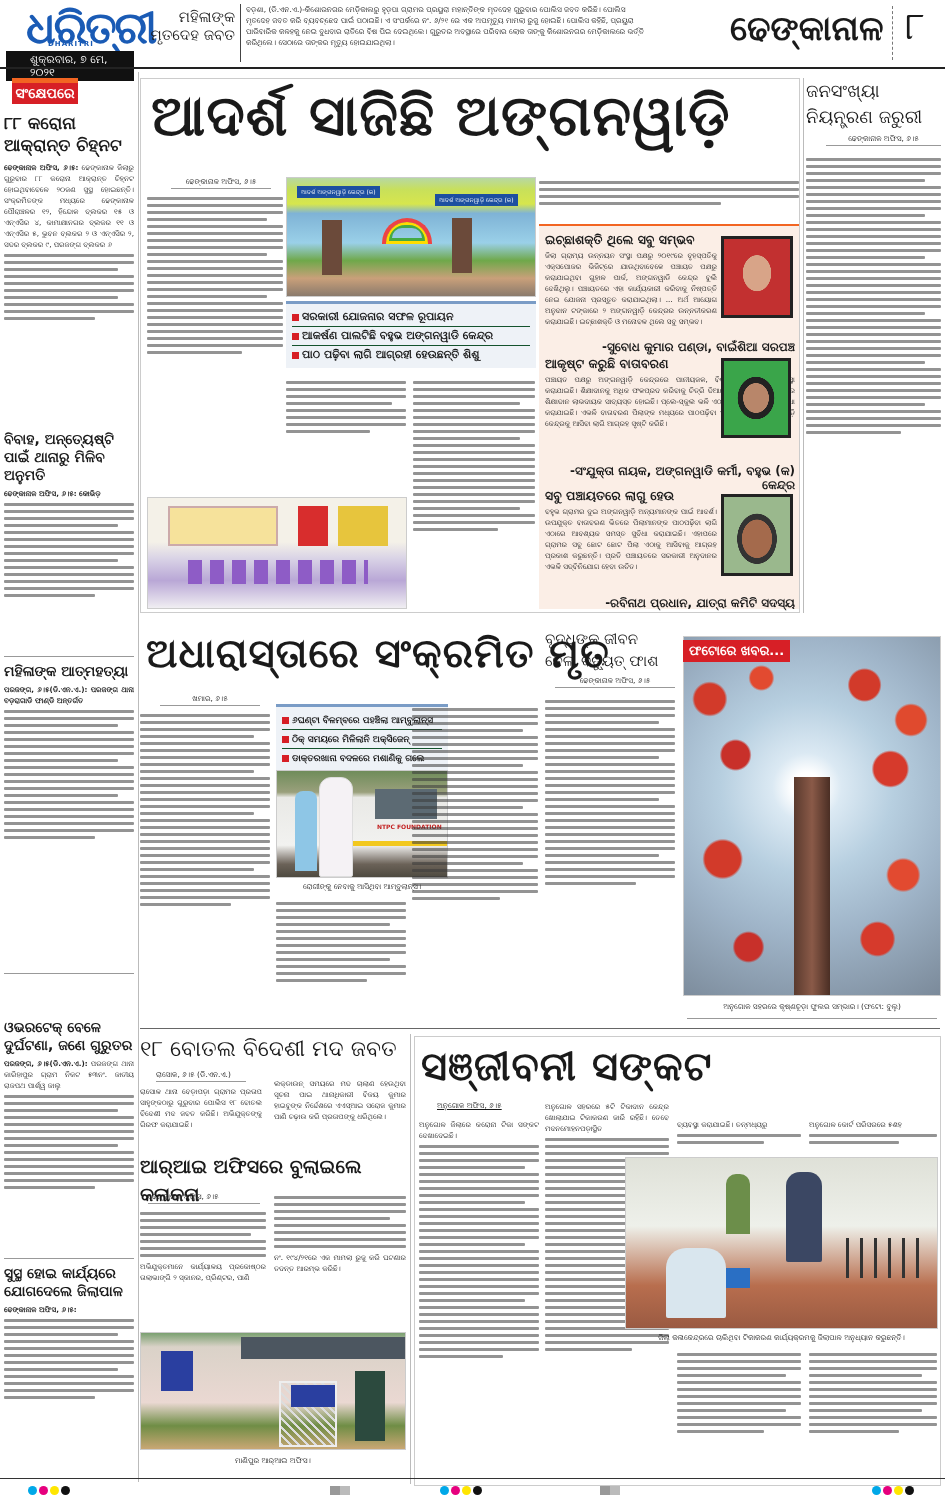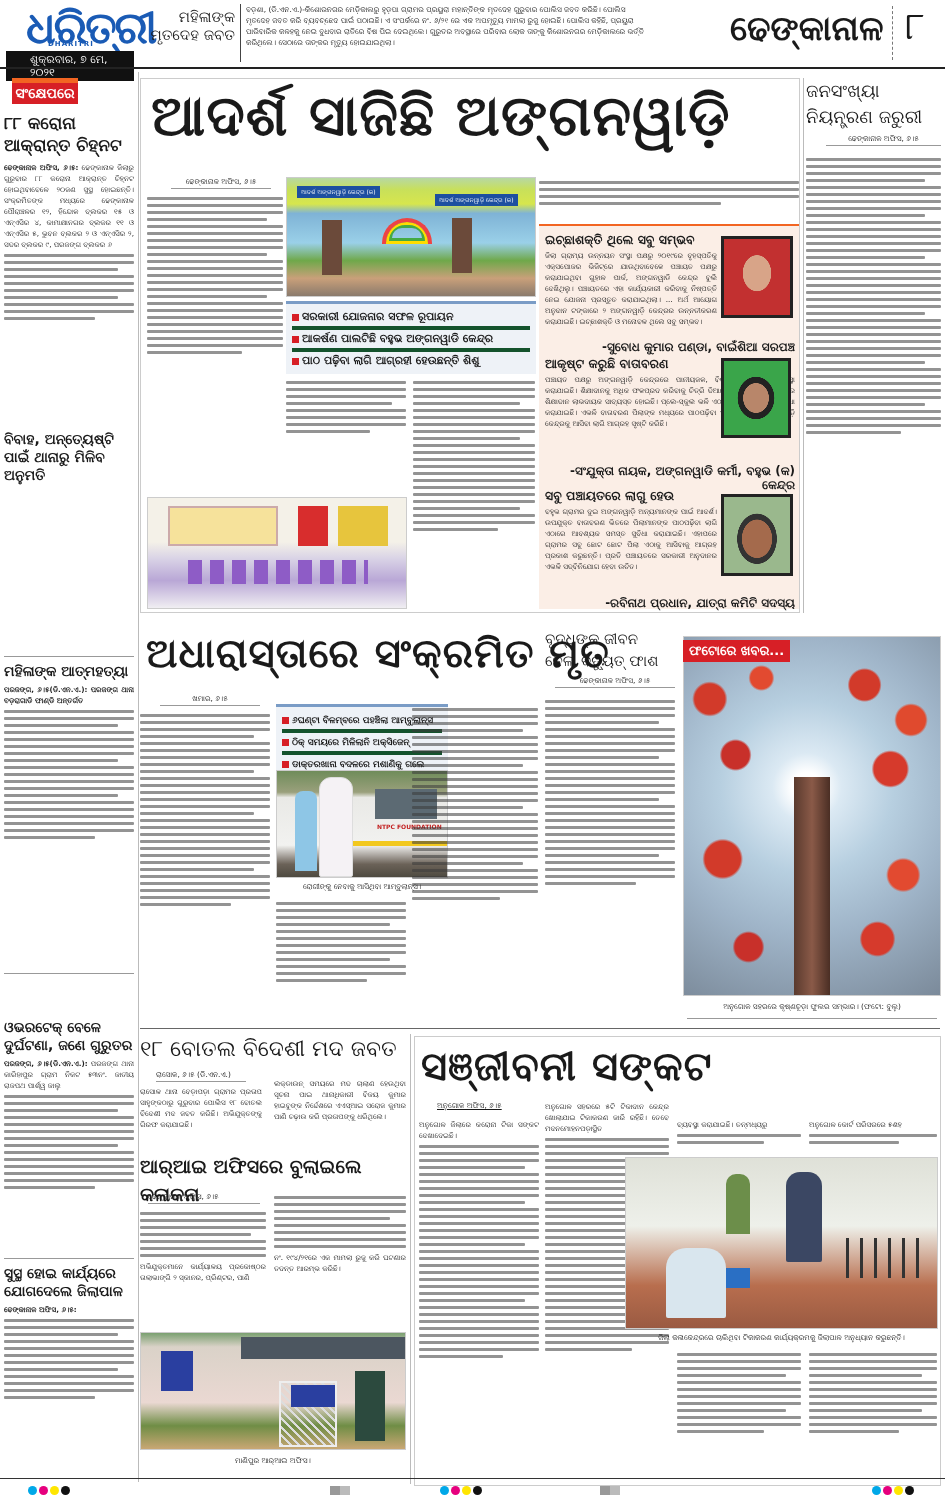--- a/index.html
+++ b/index.html
@@ -25,21 +25,21 @@
 
   .section-badge { background: #d71f26; color: #fff; font-weight: bold; font-size: 14px; text-align: center; padding: 2px 0; border-top: 5px solid #f26522; }
 
   .big-head { font-size: 50px; font-weight: bold; letter-spacing: 1px; white-space: nowrap; }
   .mid-head { font-size: 17px; font-weight: bold; line-height: 20px; }
   .small-head { font-size: 14px; font-weight: bold; line-height: 18px; }
   .dateline { font-size: 7.4px; font-weight: bold; border-bottom: 1px solid #999; padding-bottom: 2px; }
   .byline { font-size: 7.4px; text-align: center; border-bottom: 1px solid #999; padding-bottom: 2px; }
 
   .bullets { background: #eef2f7; border-top: 3px solid #7a9cc6; padding: 4px 6px; }
-  .bullet { font-size: 11px; font-weight: bold; line-height: 18px; border-bottom: 4px solid #14532d; display: flex; align-items: center; white-space: nowrap; }
+  .bullet { font-size: 11px; font-weight: bold; line-height: 18px; border-bottom: 1px solid #14532d; display: flex; align-items: center; white-space: nowrap; }
   .bullet:last-child { border-bottom: none; }
   .bullet .sq { display: inline-block; width: 7px; height: 7px; background: #d71f26; margin-right: 3px; }
 
   .photo { position: absolute; overflow: hidden; border: 1px solid #ccc; }
   .caption { font-size: 7.4px; text-align: center; color: #222; }
 
   .box-pink { background: #fbeee6; border-top: 2px solid #f26522; }
   .quote-head { font-size: 12.5px; font-weight: bold; }
   .quote-sig { font-size: 12px; text-align: right; font-weight: bold; }
   .portrait { position: absolute; border: 3px solid #222; overflow: hidden; }
@@ -79,20 +79,27 @@
       <b>ଢେଙ୍କାନାଳ ଅଫିସ, ୬।୫:</b>
       <span>ଢେଙ୍କାନାଳ ଜିଲାରୁ ଗୁରୁବାର ୮୮ କରୋନା ଆକ୍ରାନ୍ତ ଚିହ୍ନଟ ହୋଇଥିବାବେଳେ ୨୦ଜଣ ସୁସ୍ଥ ହୋଇଛନ୍ତି। ସଂକ୍ରମିତଙ୍କ ମଧ୍ୟରେ ଢେଙ୍କାନାଳ ପୌରାଞ୍ଚଳର ୧୨, ହିନ୍ଦୋଳ ବ୍ଲକର ୧୫ ଓ ଏନ୍‌ଏସିର ୪, କାମାକ୍ଷାନଗର ବ୍ଲକର ୧୧ ଓ ଏନ୍‌ଏସିର ୫, ଭୁବନ ବ୍ଲକର ୨ ଓ ଏନ୍‌ଏସିର ୨, ସଦର ବ୍ଲକର ୯, ପରଜଙ୍ଗ ବ୍ଲକର ୬</span>
       <div class="filler-line"></div><div class="filler-line"></div><div class="filler-line mid"></div><div class="filler-line"></div>
       <div class="filler-line"></div><div class="filler-line"></div><div class="filler-line mid"></div><div class="filler-line"></div>
       <div class="filler-line"></div><div class="filler-line short"></div>
     </div>
   </div>
 
   <div style="position:absolute;top:352px;width:130px;">
     <div class="small-head">ବିବାହ, ଅନ୍ତ୍ୟେଷ୍ଟି ପାଇଁ ଥାନାରୁ ମିଳିବ ଅନୁମତି</div>
+    <div class="body-text" style="margin-top:4px;height:170px;">
+      <b>ଢେଙ୍କାନାଳ ଅଫିସ, ୬।୫: କୋଭିଡ଼</b>
+      <div class="filler-line"></div><div class="filler-line"></div><div class="filler-line"></div><div class="filler-line mid"></div>
+      <div class="filler-line"></div><div class="filler-line"></div><div class="filler-line"></div><div class="filler-line"></div>
+      <div class="filler-line mid"></div><div class="filler-line"></div><div class="filler-line"></div><div class="filler-line"></div>
+      <div class="filler-line"></div><div class="filler-line short"></div>
+    </div>
   </div>
 
   <div class="rule-h" style="left:0;top:578px;width:130px;"></div>
   <div style="position:absolute;top:584px;width:130px;">
     <div class="small-head">ମହିଳାଙ୍କ ଆତ୍ମହତ୍ୟା</div>
     <div class="body-text" style="margin-top:4px;height:270px;">
       <b>ପରଜଙ୍ଗ, ୬।୫(ଡି.ଏନ.ଏ.): ପରଜଙ୍ଗ ଥାନା ବଡ଼ରାଗାଡି ଫାଣ୍ଡି ଅନ୍ତର୍ଗତ</b>
       <div class="filler-line"></div><div class="filler-line"></div><div class="filler-line mid"></div><div class="filler-line"></div>
       <div class="filler-line"></div><div class="filler-line"></div><div class="filler-line"></div><div class="filler-line mid"></div>
       <div class="filler-line"></div><div class="filler-line"></div><div class="filler-line"></div><div class="filler-line"></div>

